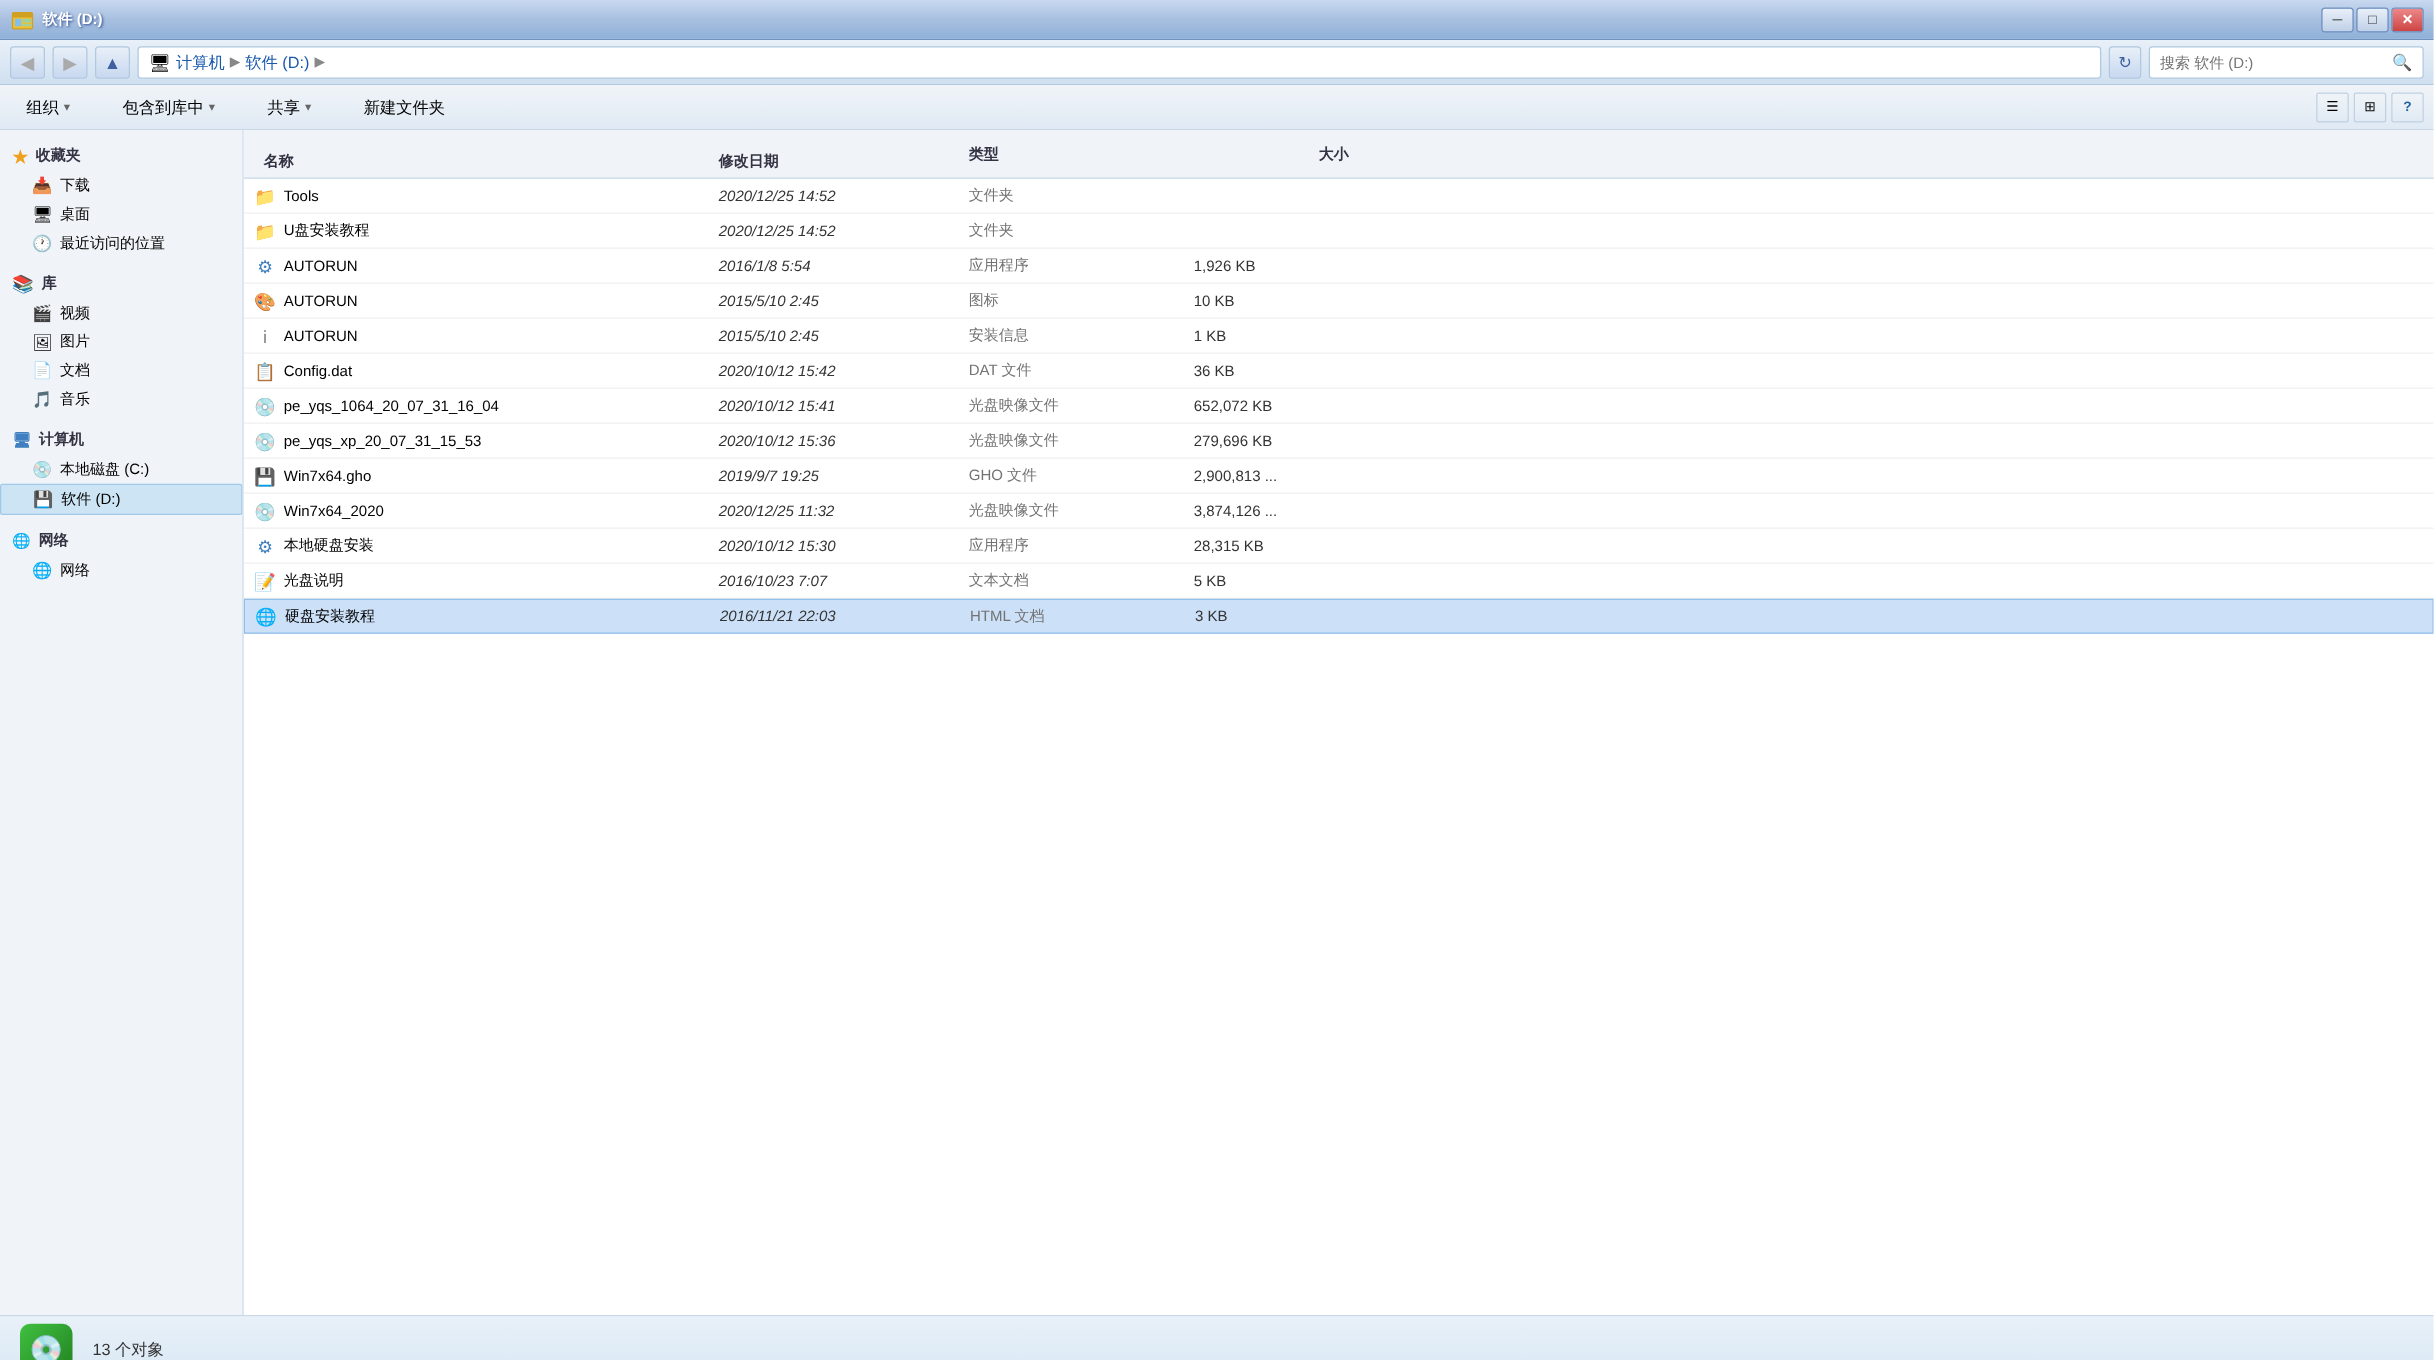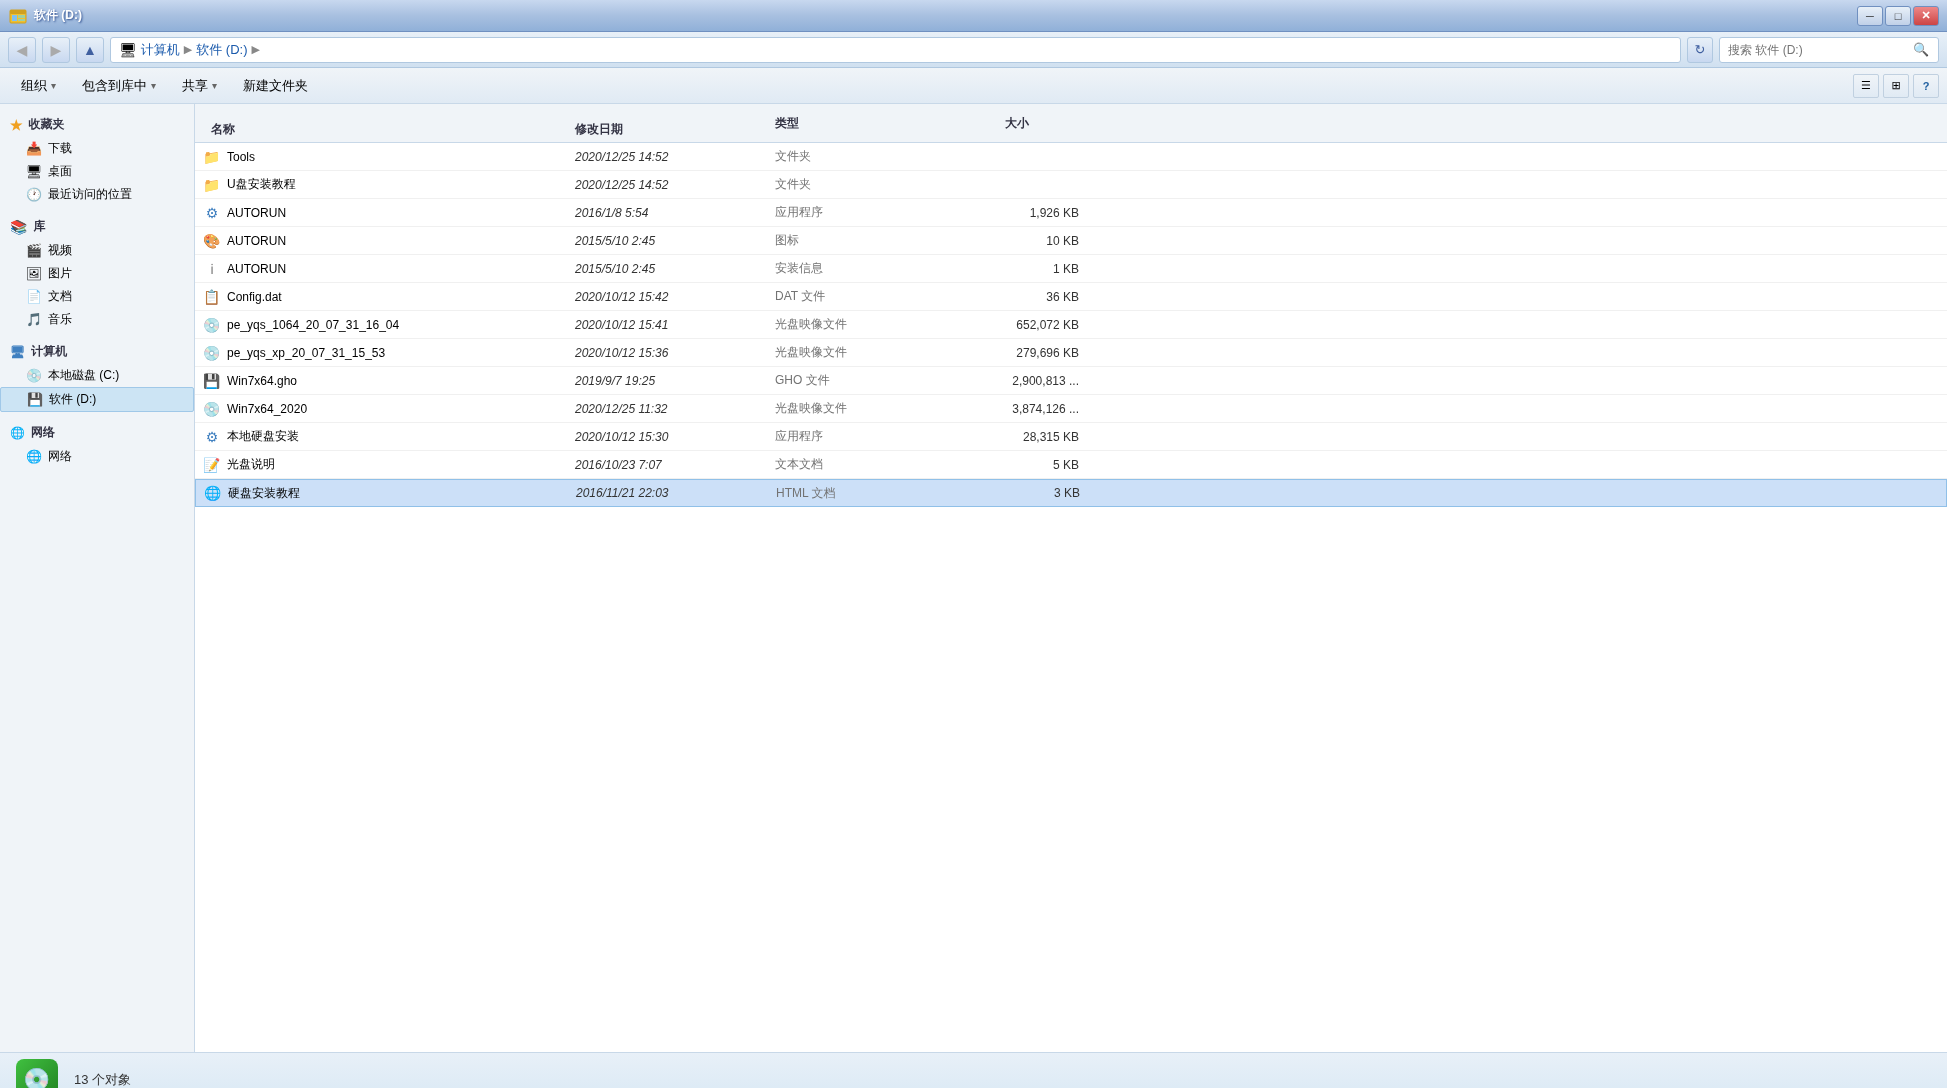--- a/index.html
+++ b/index.html
@@ -142,21 +142,21 @@
     .search-icon { color: #6080a0; font-size: 13px; }
 
     
     .toolbar {
       height: 36px;
       background: linear-gradient(to bottom, #f0f4f8, #e0eaf4);
       border-bottom: 1px solid #c8d8e8;
       display: flex;
       align-items: center;
       padding: 0 8px;
-      gap: 0;
+      gap: 16px;
     }
     .toolbar-btn {
       height: 28px;
       padding: 0 12px;
       border: 1px solid transparent;
       border-radius: 3px;
       background: transparent;
       cursor: pointer;
       display: flex;
       align-items: center;
@@ -250,21 +250,21 @@
       padding: 4px 0;
       border-bottom: 1px solid #c8d8e8;
       background: #f0f4f8;
       font-size: 12px;
       font-weight: bold;
       color: #334;
     }
     .col-name { width: 380px; padding-left: 16px; cursor: pointer; margin-top: 13px; }
     .col-date { width: 200px; cursor: pointer; margin-top: 13px; }
     .col-type { width: 180px; cursor: pointer; }
-    .col-size { width: 140px; text-align: center; padding-right: 16px; cursor: pointer; }
+    .col-size { width: 140px; text-align: right; padding-right: 16px; cursor: pointer; }
     .file-list {
       flex: 1;
       overflow-y: auto;
     }
     .file-row {
       display: flex;
       align-items: center;
       height: 28px;
       border-bottom: 1px solid #f0f0f0;
       cursor: pointer;
@@ -275,21 +275,21 @@
       width: 380px;
       padding-left: 8px;
       display: flex;
       align-items: center;
       gap: 6px;
       overflow: hidden;
       white-space: nowrap;
     }
     .file-cell-date { width: 200px; color: #333; font-style: italic; }
     .file-cell-type { width: 180px; color: #737373; }
-    .file-cell-size { width: 140px; text-align: right; padding-right: 16px; color: #333; }
+    .file-cell-size { width: 140px; padding-right: 16px; color: #333; }
     .file-icon {
       width: 18px;
       height: 18px;
       display: flex;
       align-items: center;
       justify-content: center;
       font-size: 14px;
       flex-shrink: 0;
     }
 

